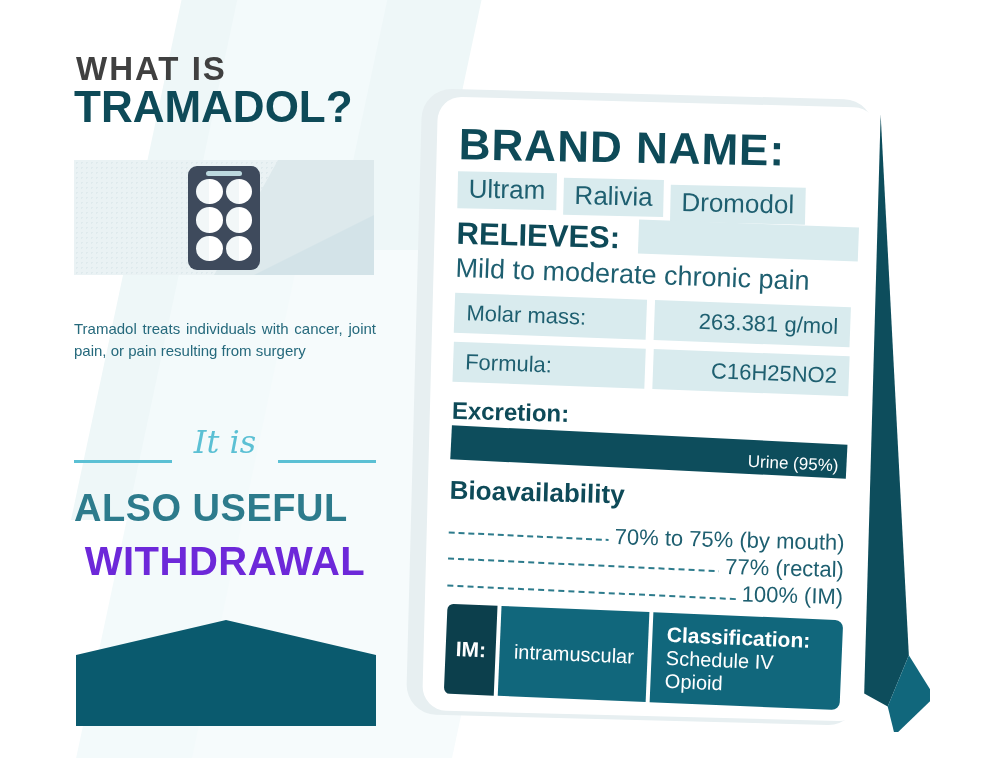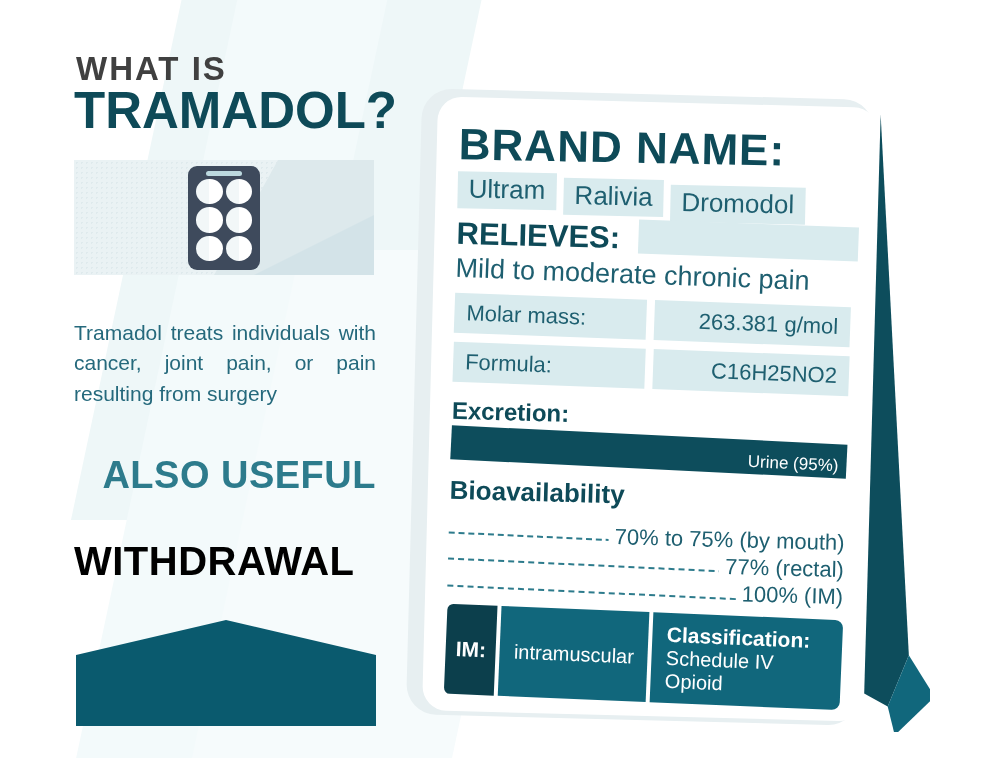--- a/index.html
+++ b/index.html
@@ -29,21 +29,21 @@
   
   .left-col { position:absolute; left:0; top:0; width:400px; height:758px; z-index:3; }
 
   .kicker {
     position:absolute; left:76px; top:52px;
     font-size:33px; font-weight:bold; letter-spacing:2px;
     color:#404040; line-height:1;
   }
   .headline {
     position:absolute; left:74px; top:84px;
-    font-size:51px; font-weight:bold; letter-spacing:0px;
+    font-size:44px; font-weight:bold; letter-spacing:0px;
     color:#0e4a58; line-height:1.05;
   }
 
   
   .pill-panel {
     position:absolute; left:74px; top:160px; width:300px; height:115px;
     background:#eaf2f4; overflow:hidden;
   }
   .pill-panel .dots {
     position:absolute; inset:0;
@@ -69,52 +69,52 @@
     position:absolute; left:50%; top:5px; transform:translateX(-50%);
     width:36px; height:5px; background:#bcd9df; border-radius:3px;
   }
   .blister .pill {
     background:#ffffff; border-radius:50%;
     background-image:linear-gradient(90deg,#f2f7f8 0 50%,#ffffff 50% 100%);
   }
 
   .body-text {
     position:absolute; left:74px; top:318px; width:302px;
-    font-size:21px; line-height:1.45; color:#25697c; text-align:justify;
+    font-size:15px; line-height:1.45; color:#25697c; text-align:justify;
   }
 
   
   .itis-row {
     position:absolute; left:74px; top:430px; width:302px; height:40px;
   }
   .itis-script {
     position:absolute; left:50%; top:-4px; transform:translateX(-50%);
     font-family:"DejaVu Serif", serif;
     font-style:italic; font-size:32px; color:#5bc0d4; line-height:1;
   }
   .itis-rule-l, .itis-rule-r {
     position:absolute; top:30px; height:3px; background:#5bc0d4; width:98px;
   }
   .itis-rule-l { left:0; }
   .itis-rule-r { right:0; }
 
   .also-useful {
-    position:absolute; left:74px; top:456px; width:302px;
+    position:absolute; left:74px; top:489px; width:302px;
     font-size:38px; font-weight:bold; letter-spacing:0.5px;
-    color:#2d7b8c; line-height:1.02; text-align:right;
+    color:#2d7b8c; line-height:1.02; text-align:left;
   }
   .to-treat {
     position:absolute; left:74px; top:504px; width:302px;
     font-size:33px; font-weight:normal; letter-spacing:0px;
     color:#1e5f70; line-height:1.05; text-align:center;
   }
   .withdrawal {
     position:absolute; left:74px; top:540px; width:302px;
     font-size:40px; font-weight:bold; letter-spacing:0.5px;
-    color:#000000; line-height:1.05; text-align:left;
+    color:#6d28d9; line-height:1.05; text-align:center;
   }
 
   .pentagon {
     position:absolute; left:76px; top:620px; width:300px; height:106px;
     background:#0a5a6e;
     clip-path:polygon(0 33%, 50% 0, 100% 33%, 100% 100%, 0 100%);
   }
 
   
   .card-stage { position:absolute; left:400px; top:80px; width:600px; height:660px; z-index:4; }
@@ -268,20 +268,25 @@
       <div class="pill"></div>
       <div class="pill"></div>
       <div class="pill"></div>
       <div class="pill"></div>
       <div class="pill"></div>
     </div>
   </div>
 
   <div class="body-text">Tramadol treats individuals with cancer, joint pain, or pain resulting from surgery</div>
 
+  <div class="itis-row">
+    <div class="itis-rule-l"></div>
+    <div class="itis-script">It is</div>
+    <div class="itis-rule-r"></div>
+  </div>
 
   <div class="also-useful">ALSO USEFUL</div>
   <div class="withdrawal">WITHDRAWAL</div>
 
   <div class="pentagon"></div>
 </div>
 
 <div class="card-stage">
 
   <div class="spine"></div>

